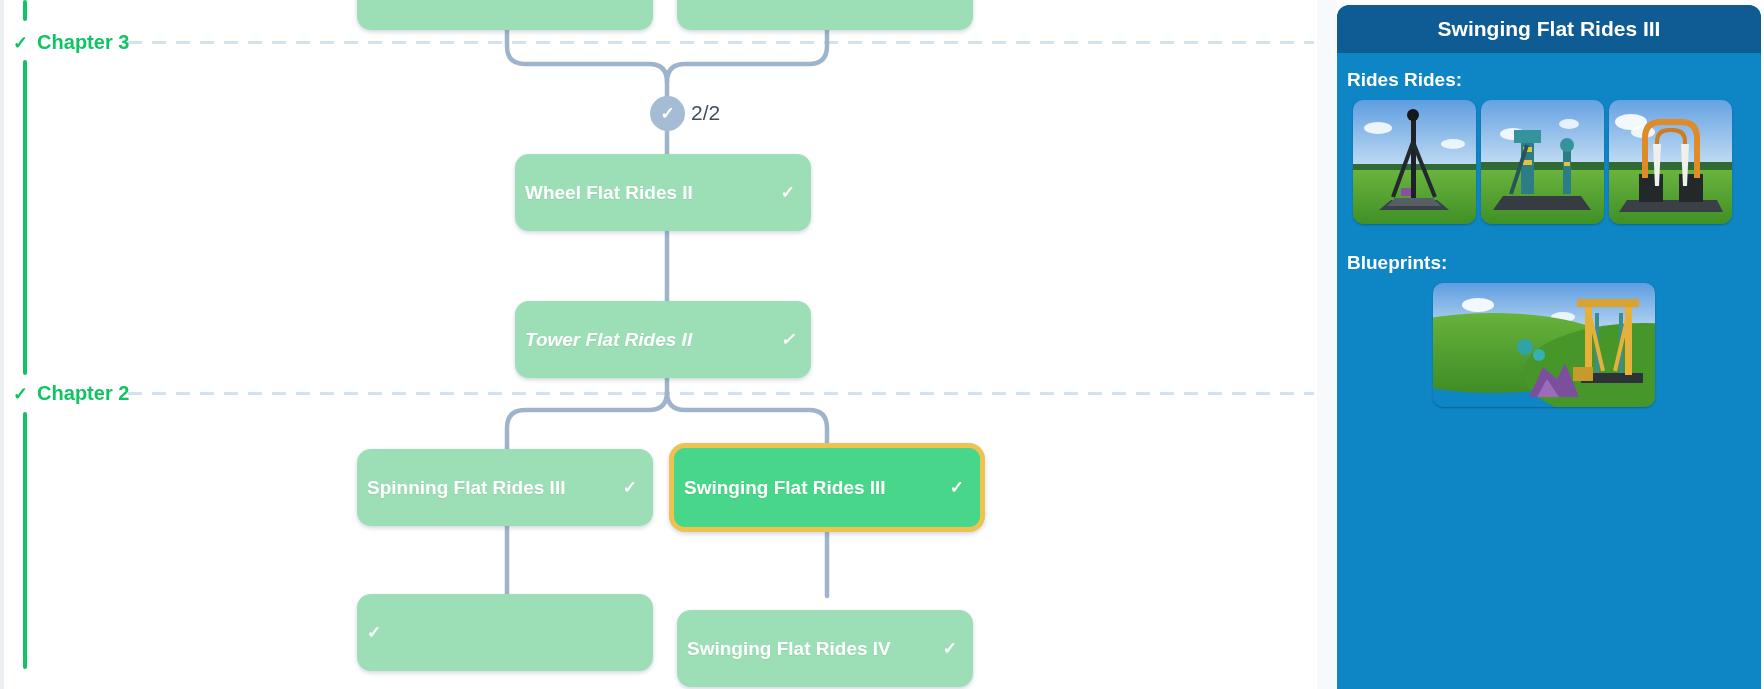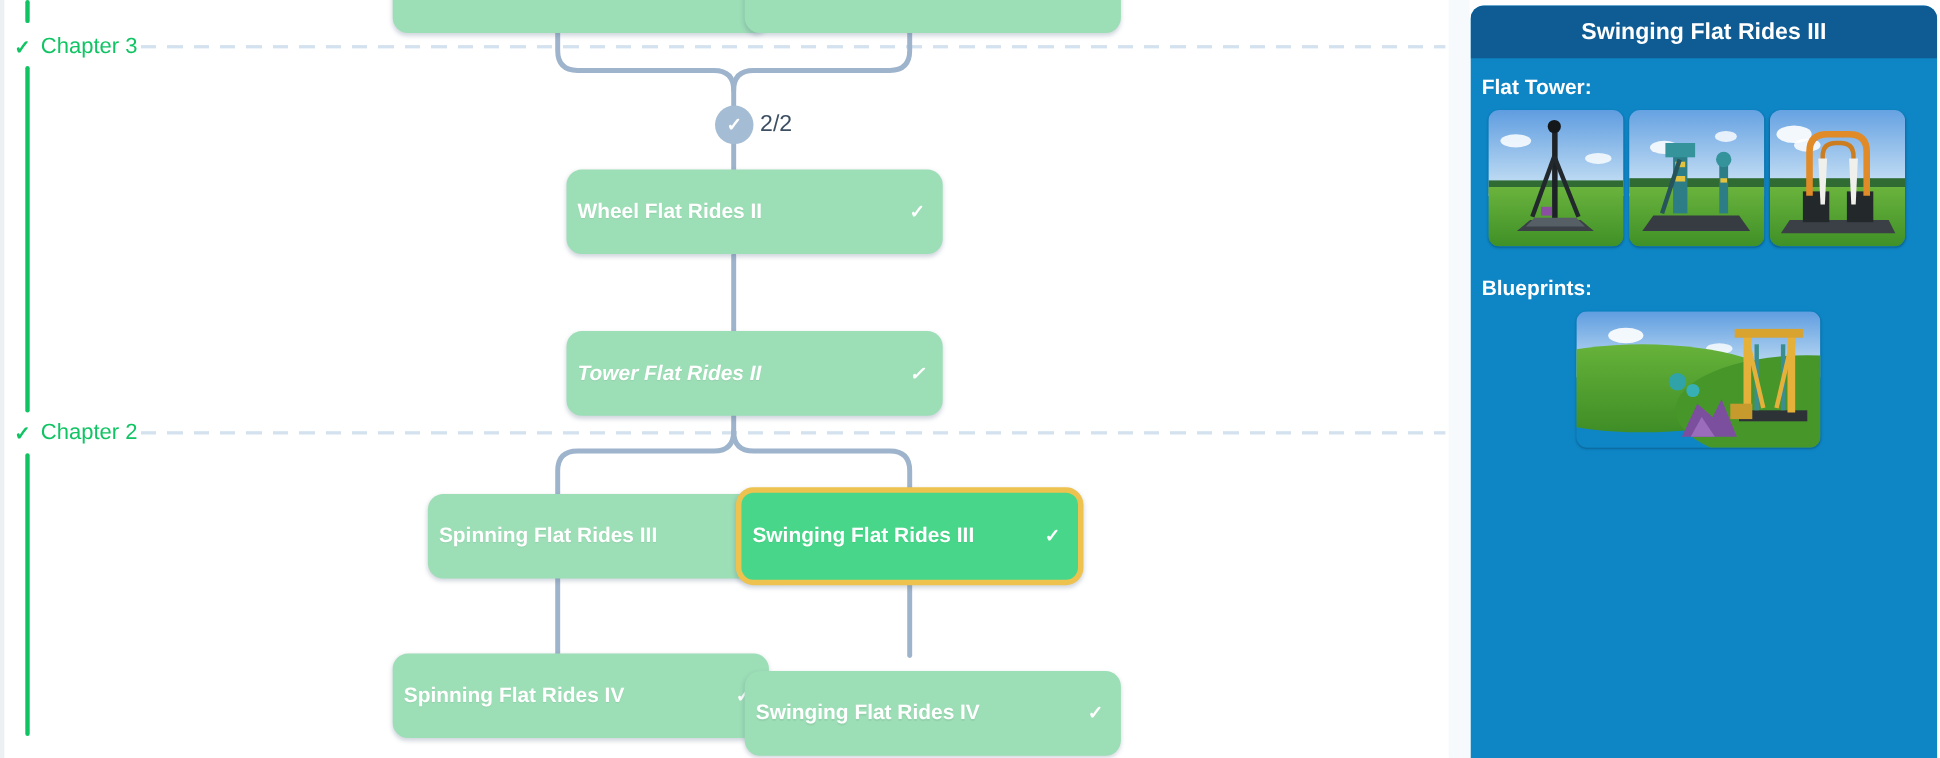--- a/index.html
+++ b/index.html
@@ -14,26 +14,26 @@
   .seg-a { top:0;   height:21px; }
   .seg-b { top:60px; height:315px; }
   .seg-c { top:412px; height:257px; }
 
   .dashed-rule { position:absolute; left:128px; width:1186px; height:3px;
     background:repeating-linear-gradient(90deg,#d3e2ee 0 14px, transparent 14px 24px); }
   .rule-ch3 { top:41px; } .rule-ch4 { top:392px; }
 
   .chapter-row { position:absolute; left:13px; display:flex; align-items:center; gap:9px; z-index:6; }
   .chapter-row .chk { color:#10c464; font-size:18px; font-weight:700; }
-  .chapter-row .lbl { color:#10c464; font-size:20px; font-weight:400;text-align:center; }
+  .chapter-row .lbl { color:#10c464; font-size:20px; font-weight:700;text-align:center; }
   .row-ch3 { top:31px; } .row-ch4 { top:382px; }
 
   svg.connectors { position:absolute; left:0; top:0; z-index:3; }
 
-  .node { position:absolute; width:342px; height:77px; background:#9cdeb6; border-radius:14px;
+  .node { position:absolute; width:296px; height:77px; background:#9cdeb6; border-radius:14px;
           display:flex; align-items:center; padding:0 16px 0 10px; z-index:4;
           box-shadow:0 2px 4px rgba(90,110,135,.28); cursor:pointer; }
   .node .t { color:#ffffff; font-size:19px; font-weight:700; flex:1;
              text-shadow:0 1px 1px rgba(0,0,0,.06); }
   .node .c { color:#ffffff; font-size:17px; font-weight:700; }
   .node-partial { top:-48px; height:78px; }
   .node-selected { left:669px; top:443px; width:316px; height:89px; background:#48d78a;
                    border:5px solid #eec24e; border-radius:16px; z-index:5; }
 
   .merge-badge { position:absolute; left:650px; top:96px; width:35px; height:35px; z-index:5;
@@ -108,50 +108,49 @@
   <div class="node" style="left:515px; top:154px;">
     <span class="t">Wheel Flat Rides II</span>
     <span class="c">✓</span>
   </div>
 
   <div class="node" style="left:515px; top:301px;font-style:italic;">
     <span class="t">Tower Flat Rides II</span>
     <span class="c">✓</span>
   </div>
 
-  <div class="node" style="left:357px; top:449px;margin-left:32px;">
+  <div class="node" style="left:357px; top:449px;">
     <span class="t">Spinning Flat Rides III</span>
     <span class="c">✓</span>
   </div>
 
   <div class="node node-selected">
     <span class="t">Swinging Flat Rides III</span>
     <span class="c">✓</span>
   </div>
 
   <div class="node" style="left:357px; top:594px;">
-    <span class="t">Spinning Flat Rides IV</span>
     <span class="c">✓</span>
   </div>
 
   <div class="node" style="left:677px; top:610px;">
     <span class="t">Swinging Flat Rides IV</span>
     <span class="c">✓</span>
   </div>
 
   <div class="vscroll-track">
     
   </div>
 
   <div class="panel">
     <div class="panel-header">
       <span>Swinging Flat Rides III</span>
     </div>
 
-    <div class="section-label">Flat Tower:</div>
+    <div class="section-label">Rides Rides:</div>
 
     <div class="thumb-row">
 
       <div class="thumb">
         <svg viewBox="0 0 123 124" preserveAspectRatio="none">
           <defs>
             <linearGradient id="sky1" x1="0" y1="0" x2="0" y2="1">
               <stop offset="0" stop-color="#5f9de0"></stop>
                 <stop offset="1" stop-color="#cfe6f6"></stop>
             </linearGradient>

